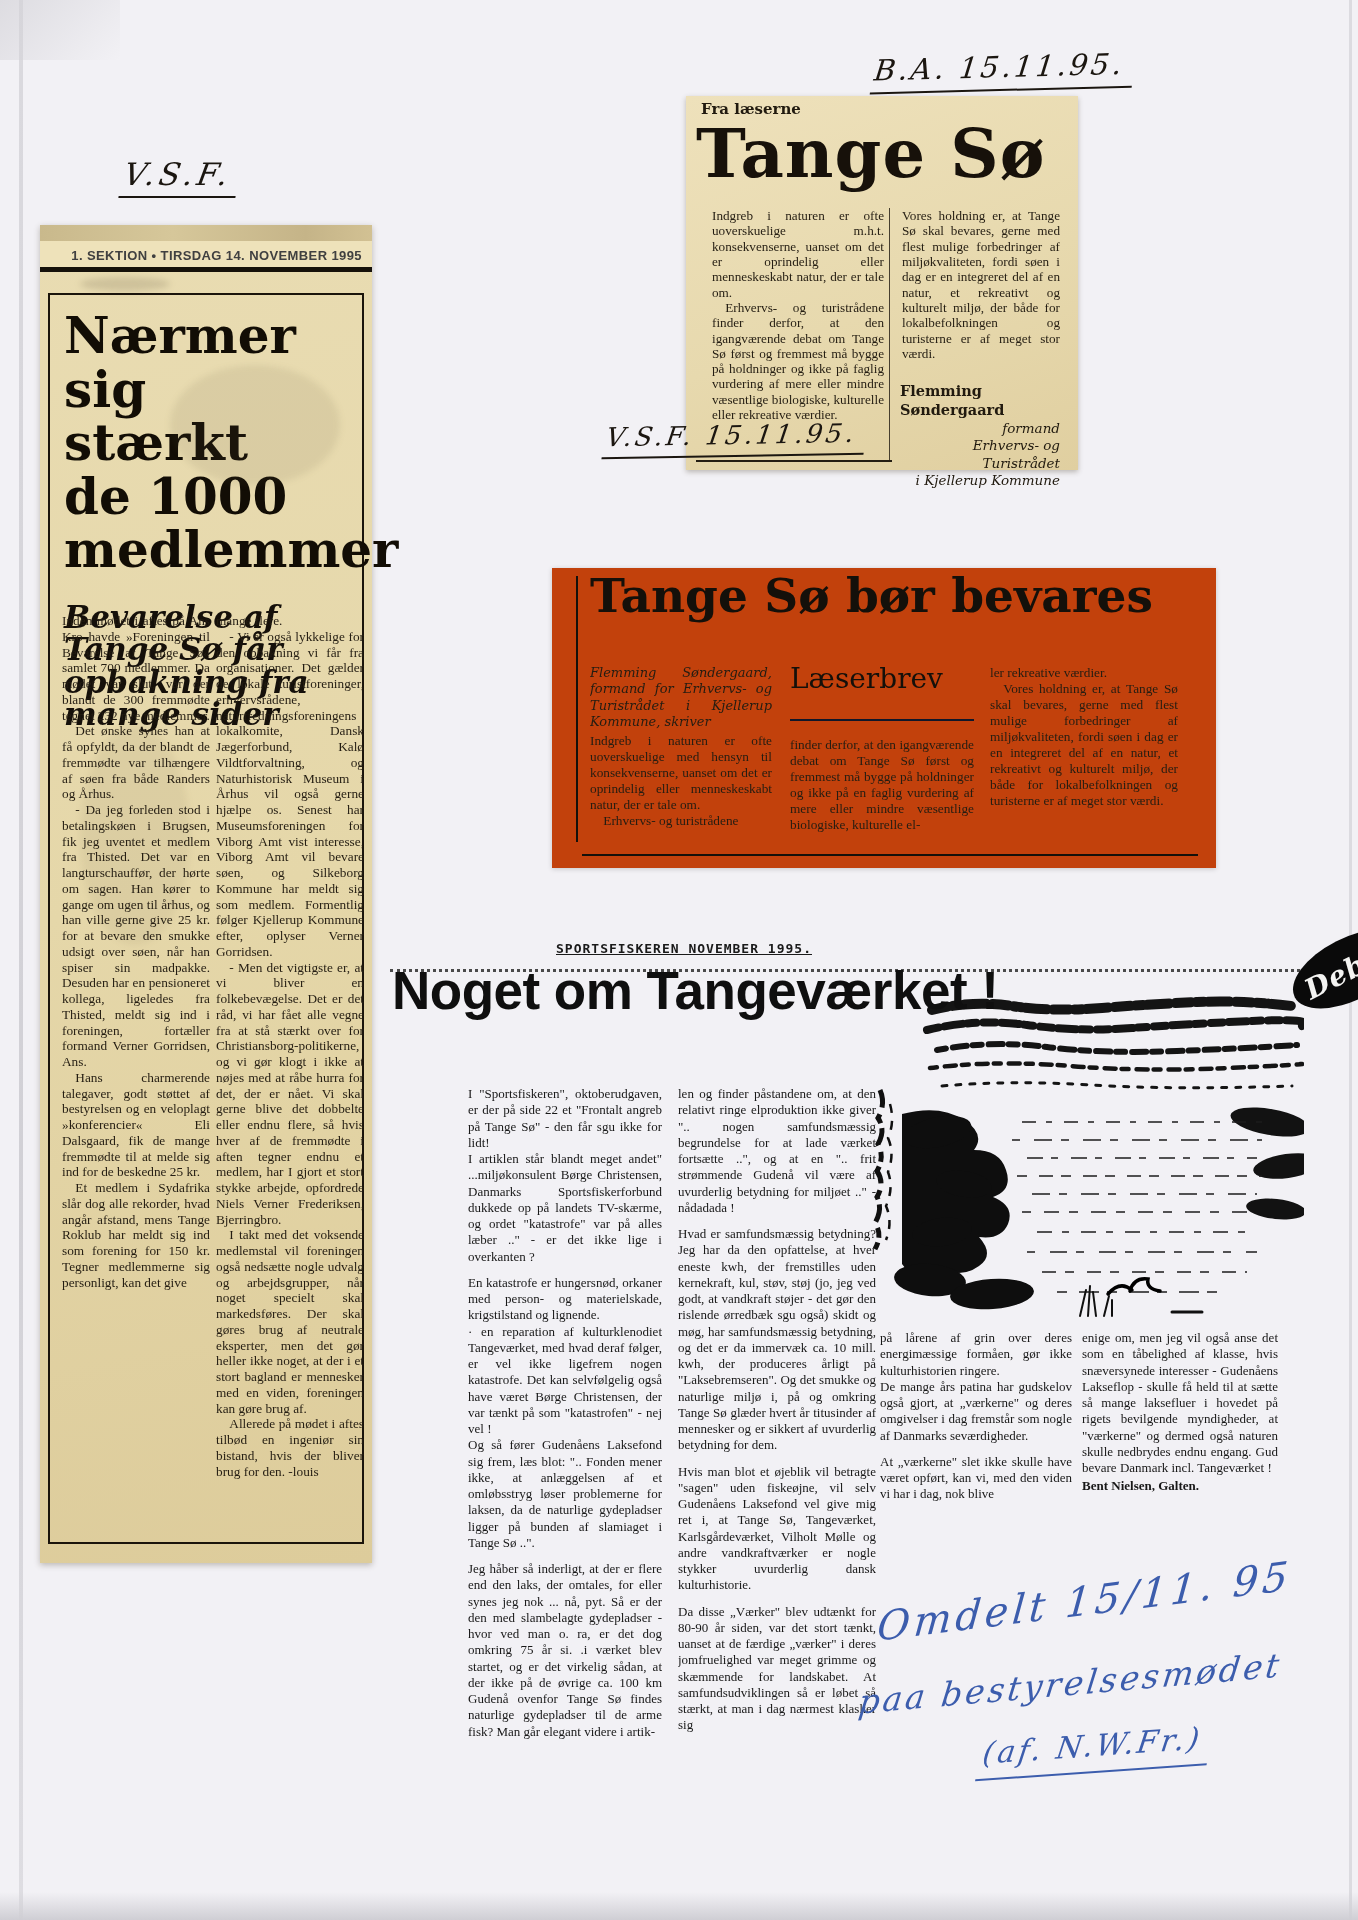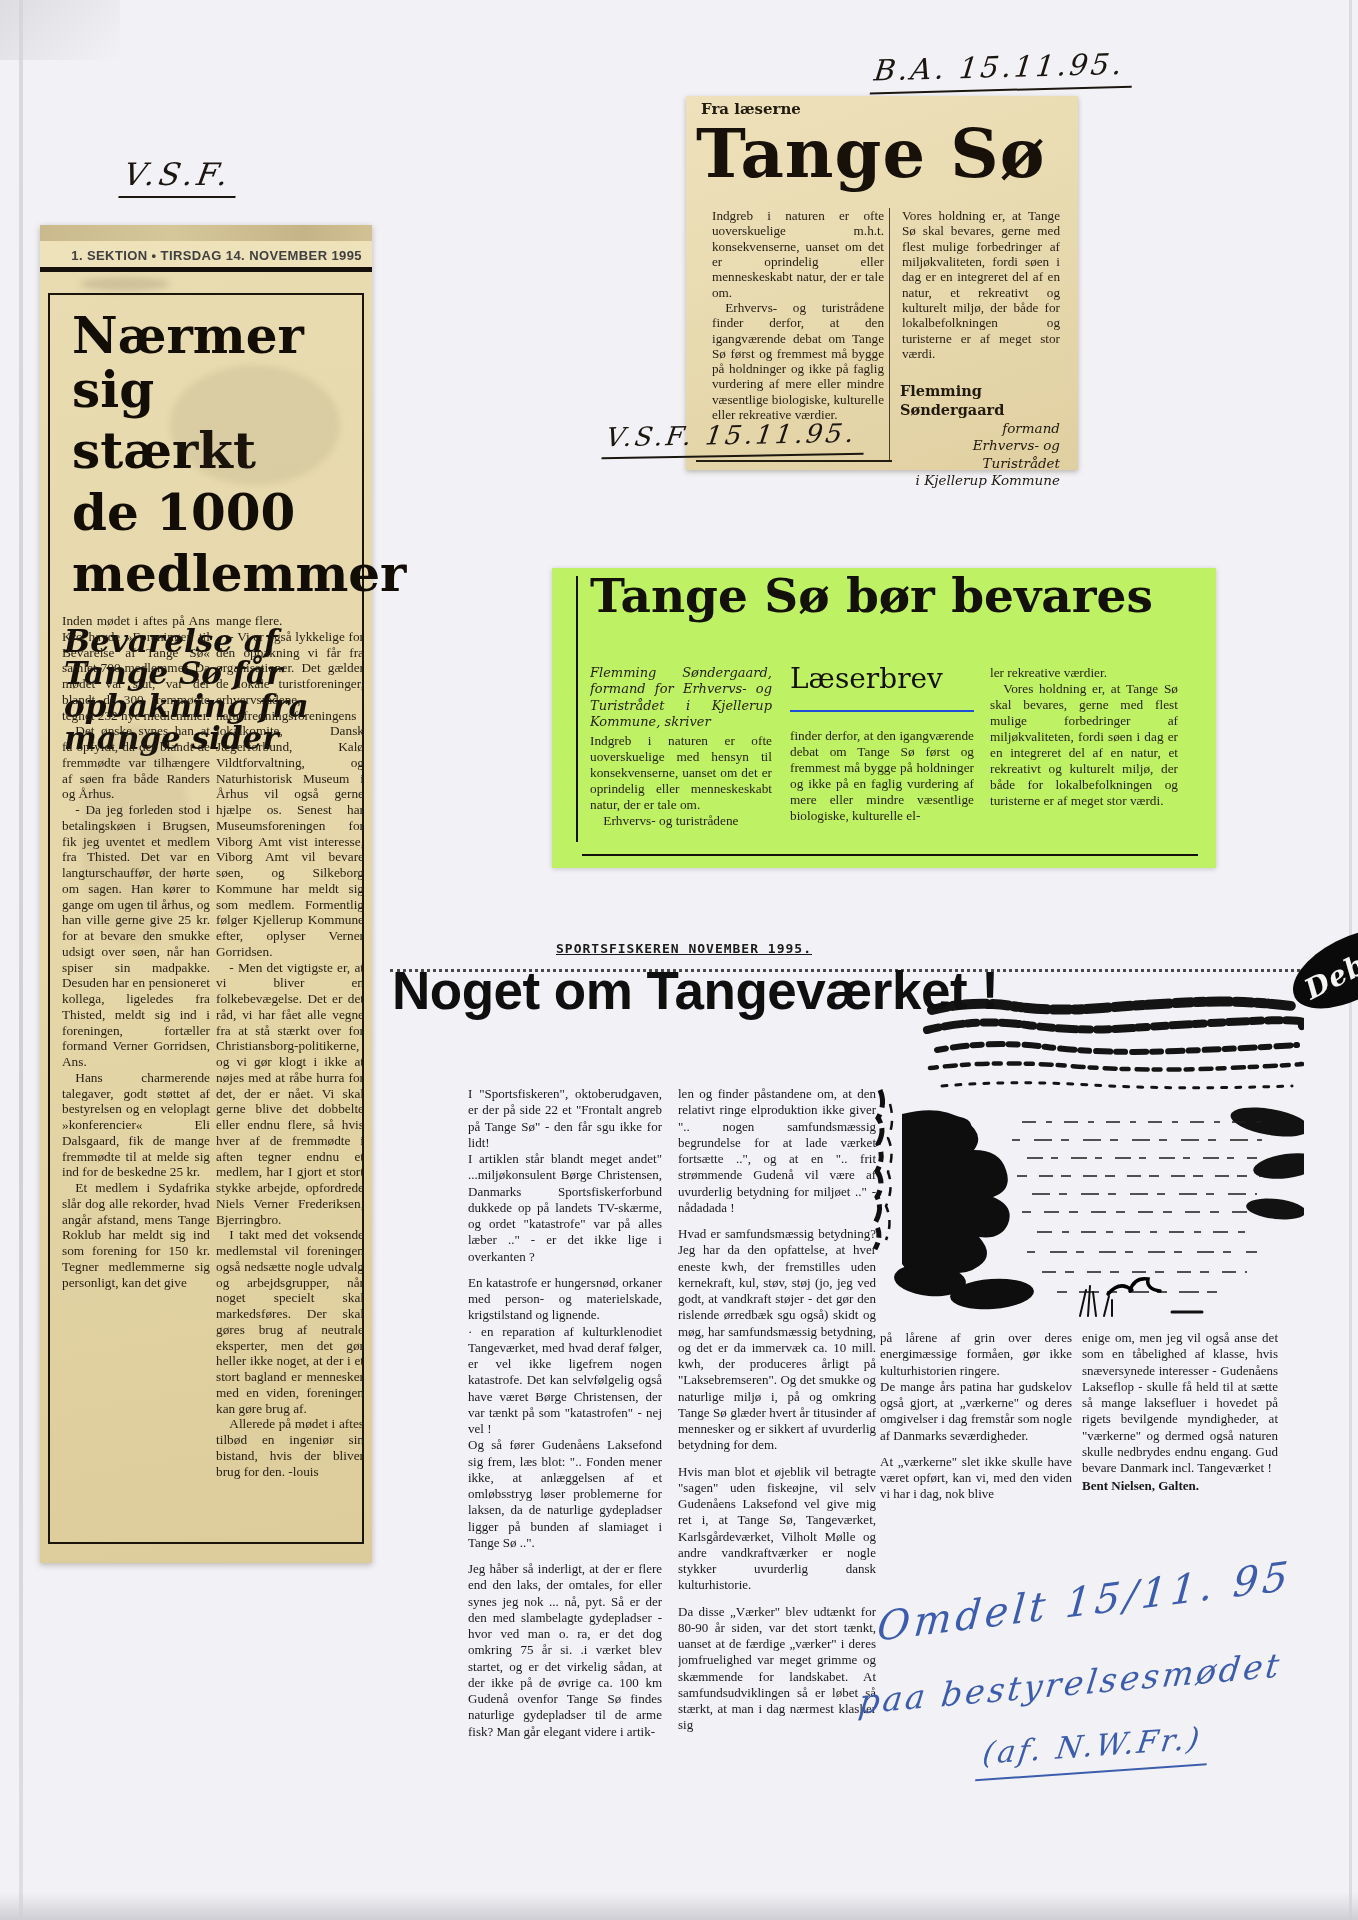--- a/index.html
+++ b/index.html
@@ -57,42 +57,42 @@
   .nm-topstrip { position:absolute; left:0; top:0; width:100%; height:18px;
                  background:linear-gradient(90deg,#c9b98c,#d6c79a 40%,#c5b488 80%,#d2c193); }
   .nm-section  { position:absolute; left:0; top:16px; width:100%; height:26px; box-sizing:border-box;
                  background:#eee2ba; text-align:right; padding:7px 10px 0 0;
                  font-family:"Liberation Sans", sans-serif; font-weight:bold; font-size:13px;
                  letter-spacing:.4px; color:#404040; }
   .nm-rule { position:absolute; left:0; top:42px; width:100%; height:5px; background:#16110a; }
   .nm-box  { position:absolute; left:8px; top:68px; width:312px; height:1247px; border:2px solid #1a140b; }
   .nm-headline { margin:14px 0 0 14px; font-family:"DejaVu Serif", serif; font-weight:bold;
                  font-size:50px; line-height:1.07; color:#120d05; }
-  .nm-headline p { margin:8px; }
+  .nm-headline p { margin:0; }
   .nm-subhead { margin:24px 0 0 14px; width:286px; font-family:"DejaVu Serif", serif;
                 font-weight:bold; font-style:italic; font-size:31px; line-height:1.05; color:#15100a; }
   .nm-col { position:absolute; top:318px; width:148px; height:897px; overflow:hidden;
             font-size:13.3px; line-height:1.185; }
   .nm-col1 { left:12px; }
   .nm-col2 { left:166px; }
   .smudge { position:absolute; border-radius:50%; filter:blur(3px); }
 
   
   .clip-bv { position:absolute; left:552px; top:568px; width:664px; height:300px;
-             background:#bef264; box-shadow:0 1px 5px rgba(0,0,0,.18); }
+             background:#c2410c; box-shadow:0 1px 5px rgba(0,0,0,.18); }
   .bv-vrule { position:absolute; left:24px; top:8px; width:2px; height:266px; background:#15110b; }
   .bv-headline { position:absolute; left:38px; top:4px; margin:0; font-family:"DejaVu Serif", serif;
                  font-weight:bold; font-size:47px; line-height:1; color:#14100a; }
   .bv-col { position:absolute; top:76px; height:192px; overflow:hidden; font-size:13.3px; line-height:1.2;margin-top:21px; }
   .bv-col1 { left:38px;  width:182px; }
   .bv-col2 { left:238px; width:184px; }
   .bv-col3 { left:438px; width:188px; }
   .bv-byline { font:italic 13px/1.25 "DejaVu Serif", serif; text-align:justify; margin-bottom:3px; color:#241d12; }
   .bv-label { display:inline-block; font-family:"DejaVu Serif", serif; font-size:28px; line-height:1;
-              color:#14100a; border-bottom:2px solid #1d4ed8; padding:0 34px 17px 0; margin-bottom:16px; }
+              color:#14100a; border-bottom:2px solid #0f172a; padding:0 34px 26px 0; margin-bottom:16px; }
   .bv-rule { position:absolute; left:30px; bottom:12px; width:616px; height:2px; background:#14100a; }
 
   
   .sf-source { position:absolute; left:556px; top:941px; font-family:"DejaVu Sans Mono", monospace;
                font-weight:bold; font-size:13px; letter-spacing:1px; text-decoration:underline; color:#1a1a1a; }
   .sf-dotted { position:absolute; left:390px; top:969px; width:952px; height:0; border-top:3px dotted #4a4a4a; }
   .sf-stamp  { position:absolute; left:1288px; top:938px; width:124px; height:62px; background:#0a0a0a;
                border-radius:50%; transform:rotate(-27deg); display:flex; align-items:center; justify-content:center;
                color:#f4f4f2; font-family:"DejaVu Serif", serif; font-style:italic; font-weight:bold;
                font-size:28px; letter-spacing:1px; z-index:4; }

